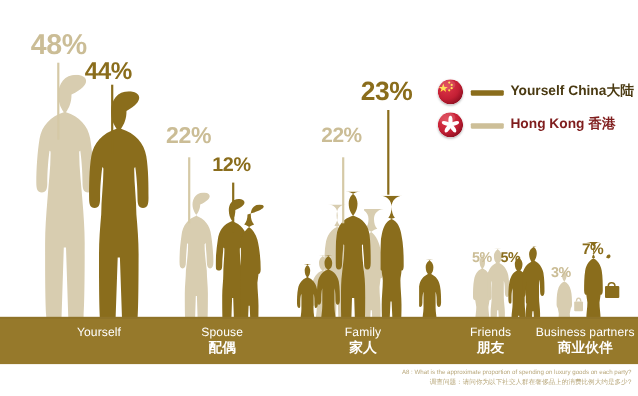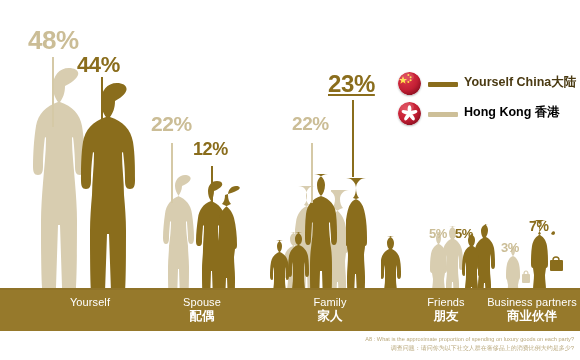--- a/index.html
+++ b/index.html
@@ -55,21 +55,21 @@
   .legend-dash{
     position:absolute;left:30px;top:10px;width:30px;height:5px;border-radius:1px;
   }
   .legend-dash.cn{background:#8a6d1c;}
   .legend-dash.hk{background:#cdbf98;}
   .legend-label{
     position:absolute;left:66px;top:2px;font-size:12.5px;font-weight:bold;
     white-space:nowrap;
   }
   .legend-label.cn{color:#4a3a12;}
-  .legend-label.hk{color:#000000;}
+  .legend-label.hk{color:#7f1d1d;}
 
   
   .footnote{
     position:absolute;right:6px;top:336px;width:300px;
     text-align:right;color:#b9a87c;line-height:1.35;
   }
   .footnote div{font-size:5.6px;white-space:nowrap;}
   .footnote .cn{font-size:6px;}
 
   
@@ -200,21 +200,21 @@
   <div class="lead hk" style="left:311px;top:143px;height:60px;"></div>
   <div class="lead cn" style="left:352px;top:100px;height:77px;"></div>
 
   <div class="pct hk" style="left:28px;top:25px;font-size:26px;">48%</div>
   <div class="pct cn" style="left:77px;top:52px;font-size:22px;">44%</div>
 
   <div class="pct hk" style="left:151px;top:112px;font-size:21px;">22%</div>
   <div class="pct cn" style="left:193px;top:139px;font-size:18px;">12%</div>
 
   <div class="pct hk" style="left:292px;top:113px;font-size:19px;">22%</div>
-  <div class="pct cn" style="left:328px;top:70px;font-size:24px;text-decoration:underline;">23%</div>
+  <div class="pct cn" style="left:328px;top:70px;font-size:24px;">23%</div>
 
   <div class="pct hk" style="left:429px;top:226px;font-size:13px;">5%</div>
   <div class="pct cn" style="left:455px;top:226px;font-size:13px;">5%</div>
 
   <div class="pct hk" style="left:501px;top:240px;font-size:13px;">3%</div>
   <div class="pct cn" style="left:529px;top:218px;font-size:14px;">7%</div>
 
   <div class="legend">
 
     <div class="legend-row">

